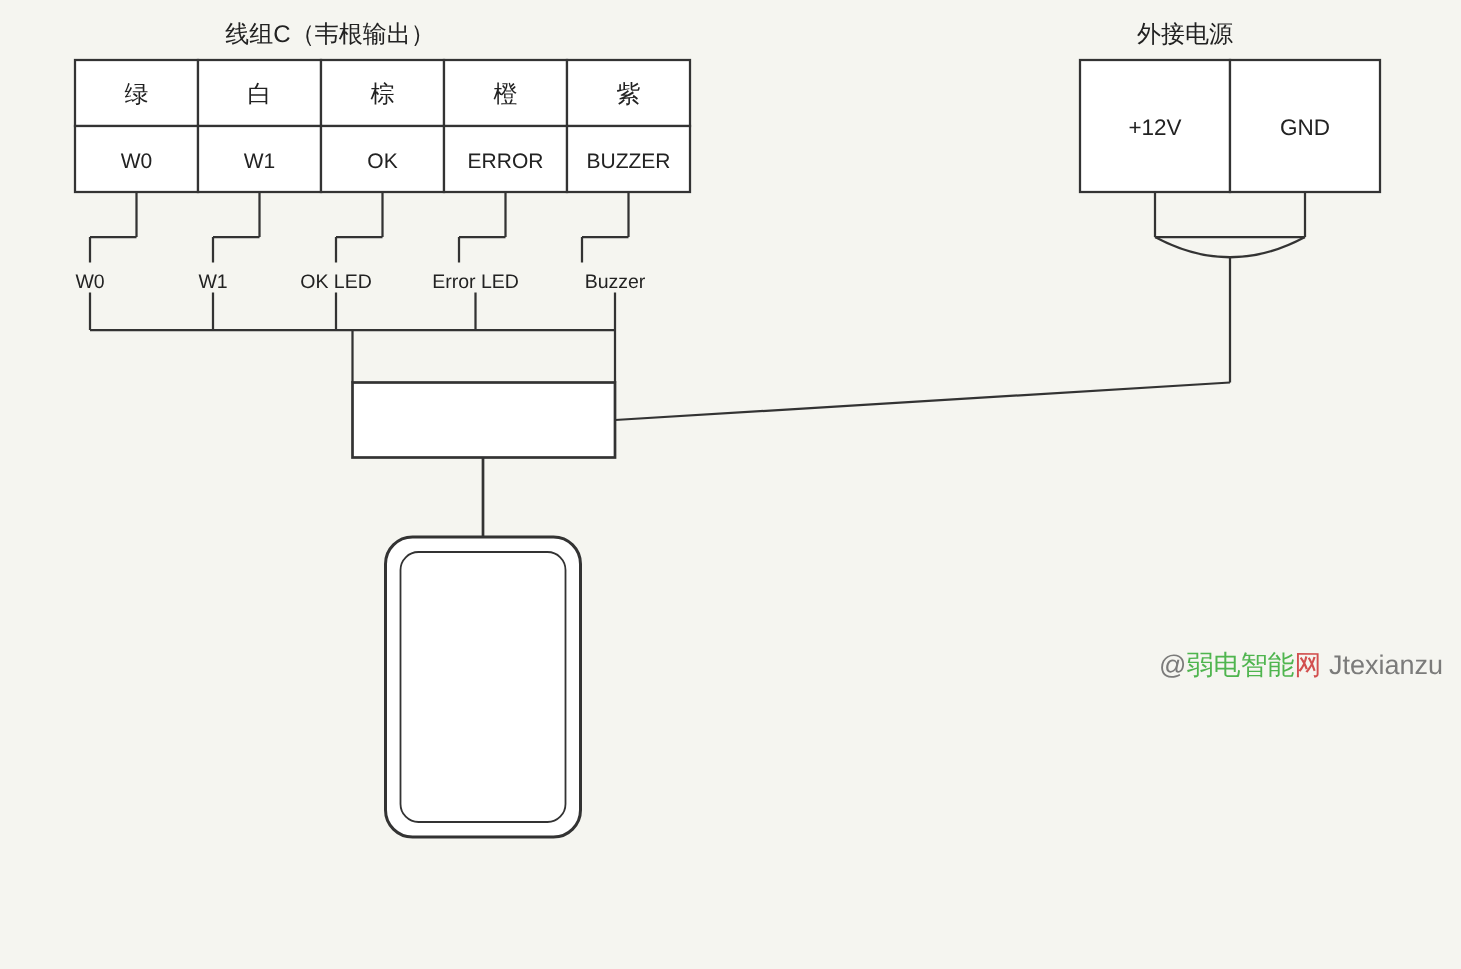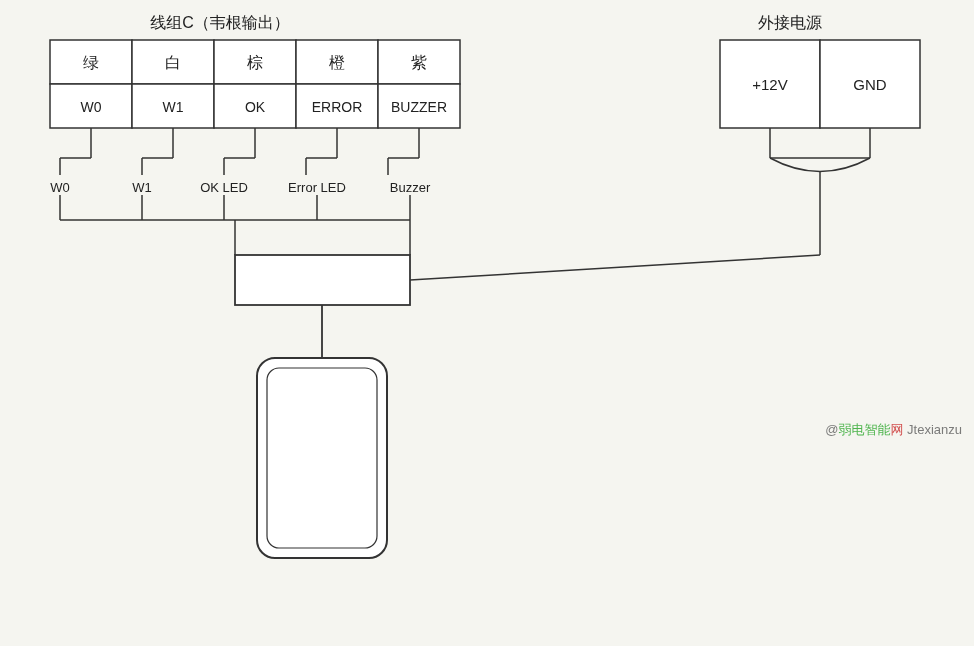--- a/index.html
+++ b/index.html
@@ -18,23 +18,23 @@
       padding-left: 40px;
     }
     svg.main-svg {
       position: absolute;
       top: 0; left: 0;
       width: 974px;
       height: 646px;
     }
     .watermark {
       position: absolute;
-      bottom: 28px;
+      bottom: 12px;
       right: 12px;
-      font-size: 13px;
+      font-size: 18px;
       color: #666;
       opacity: 0.85;
       text-align: right;
     }
     .watermark span.green { color: #3a3; }
     .watermark span.red { color: #c33; }
   </style>
 </head>
 <body>
 

